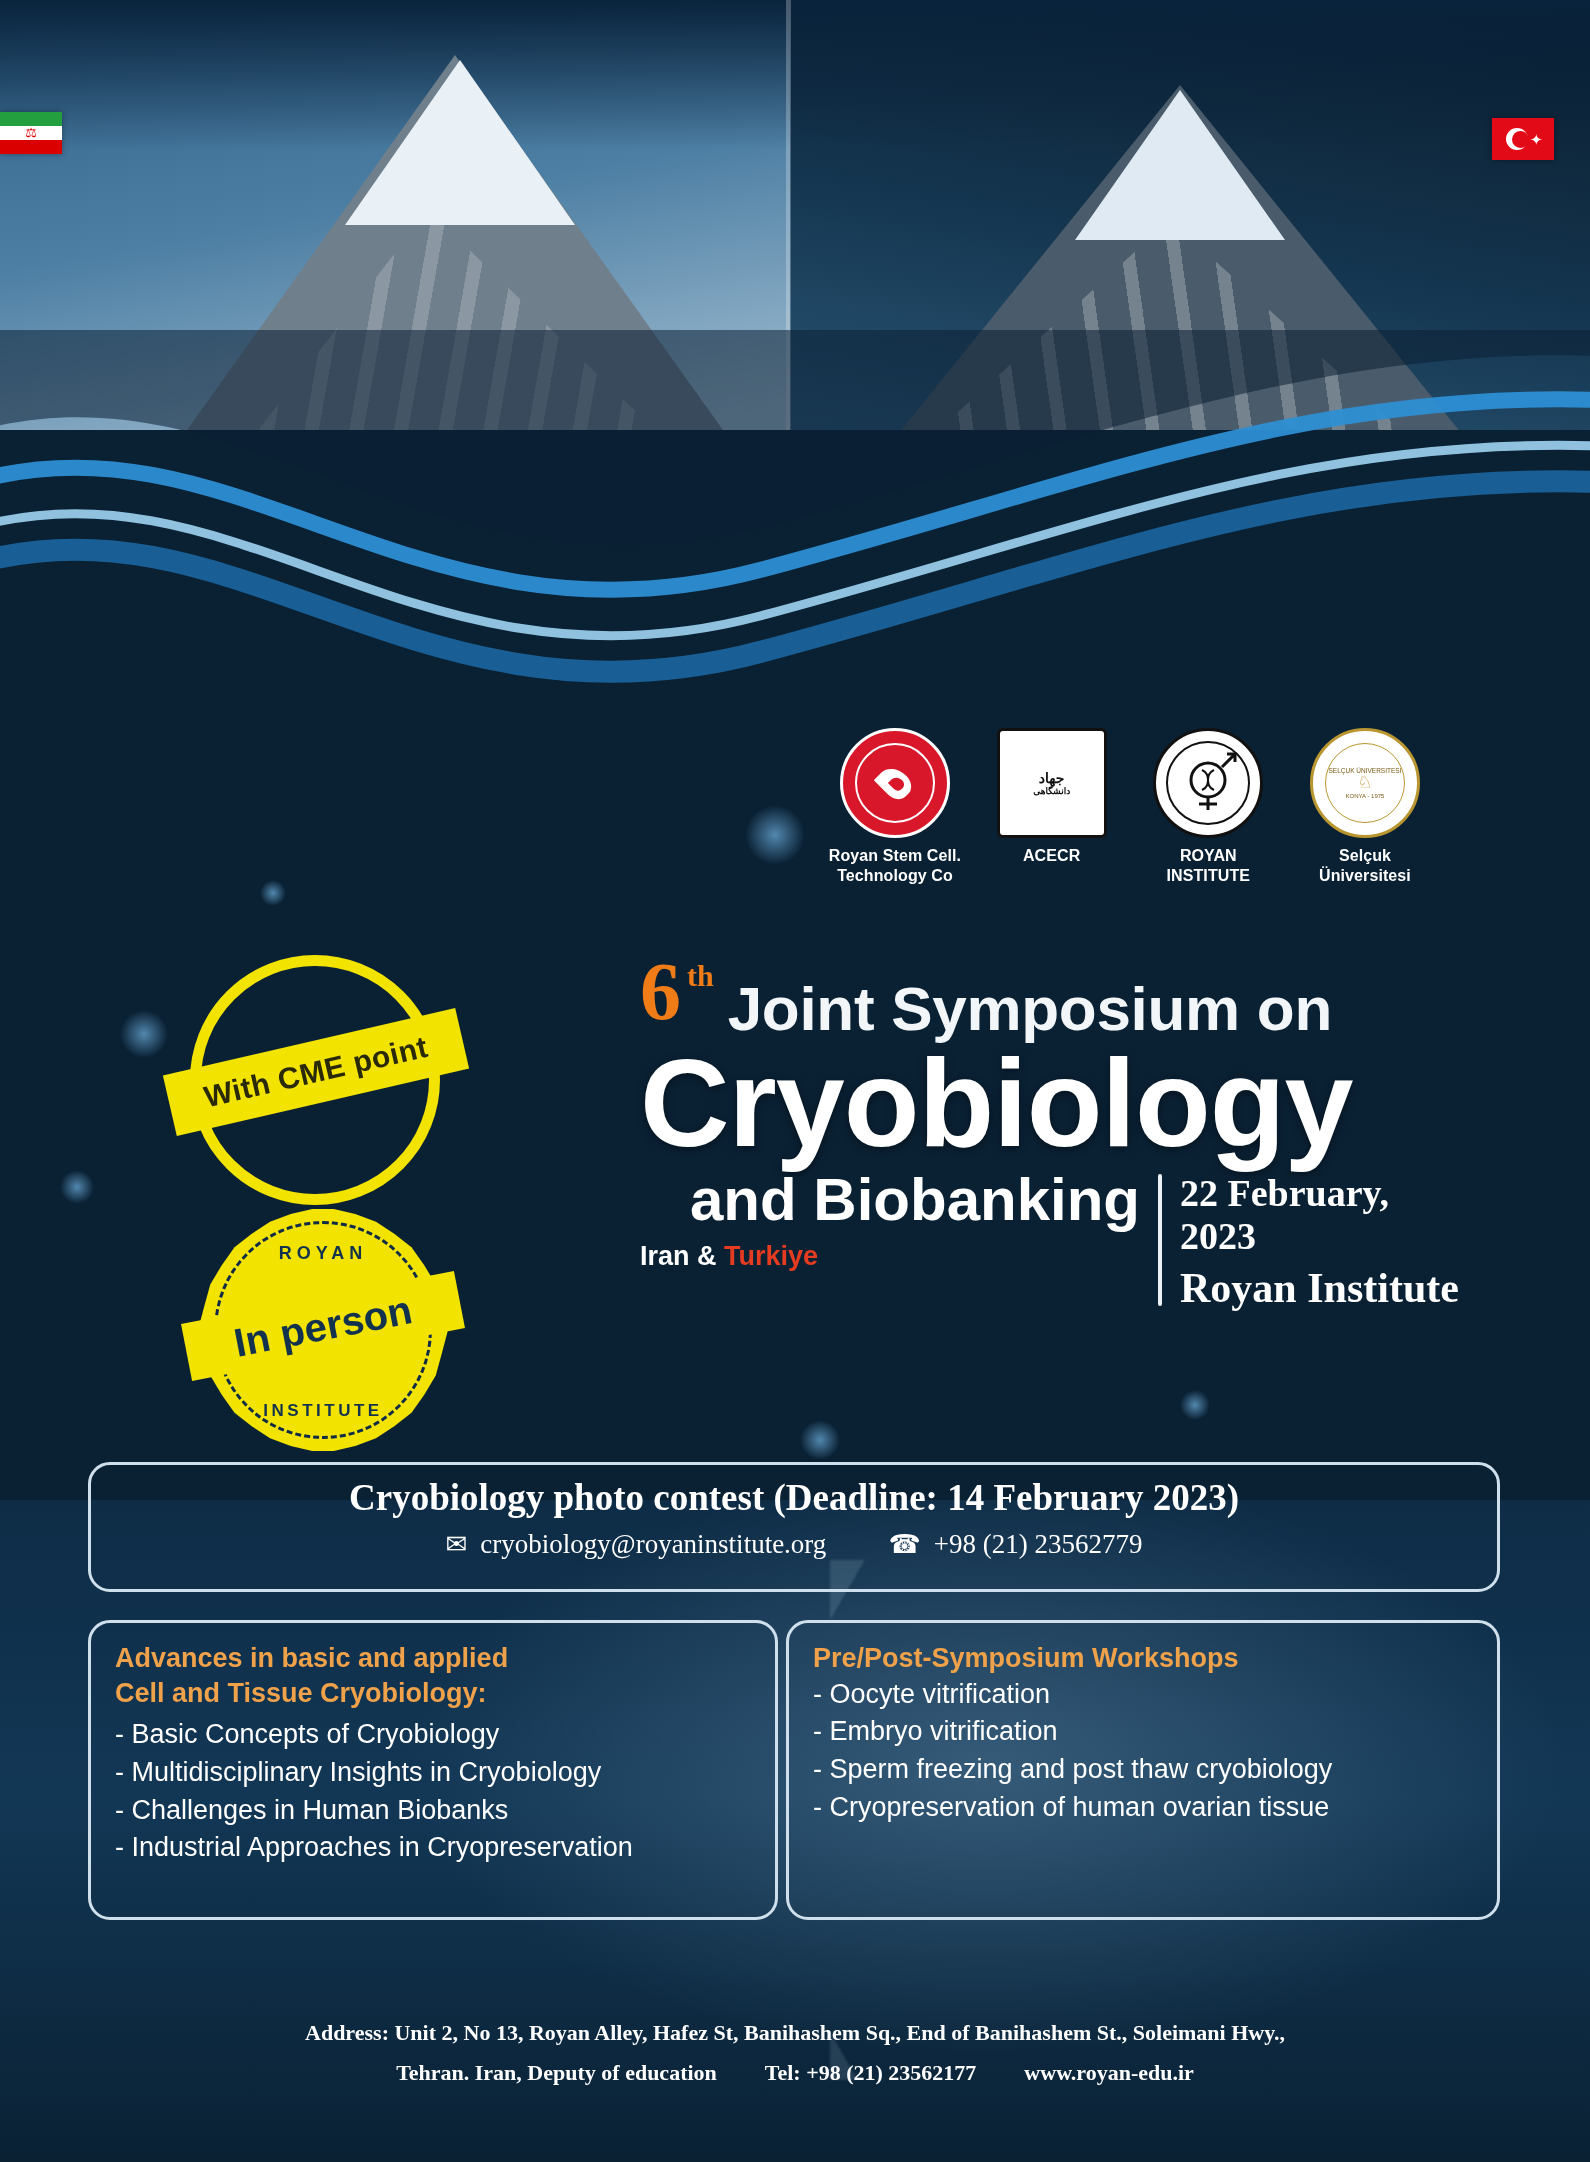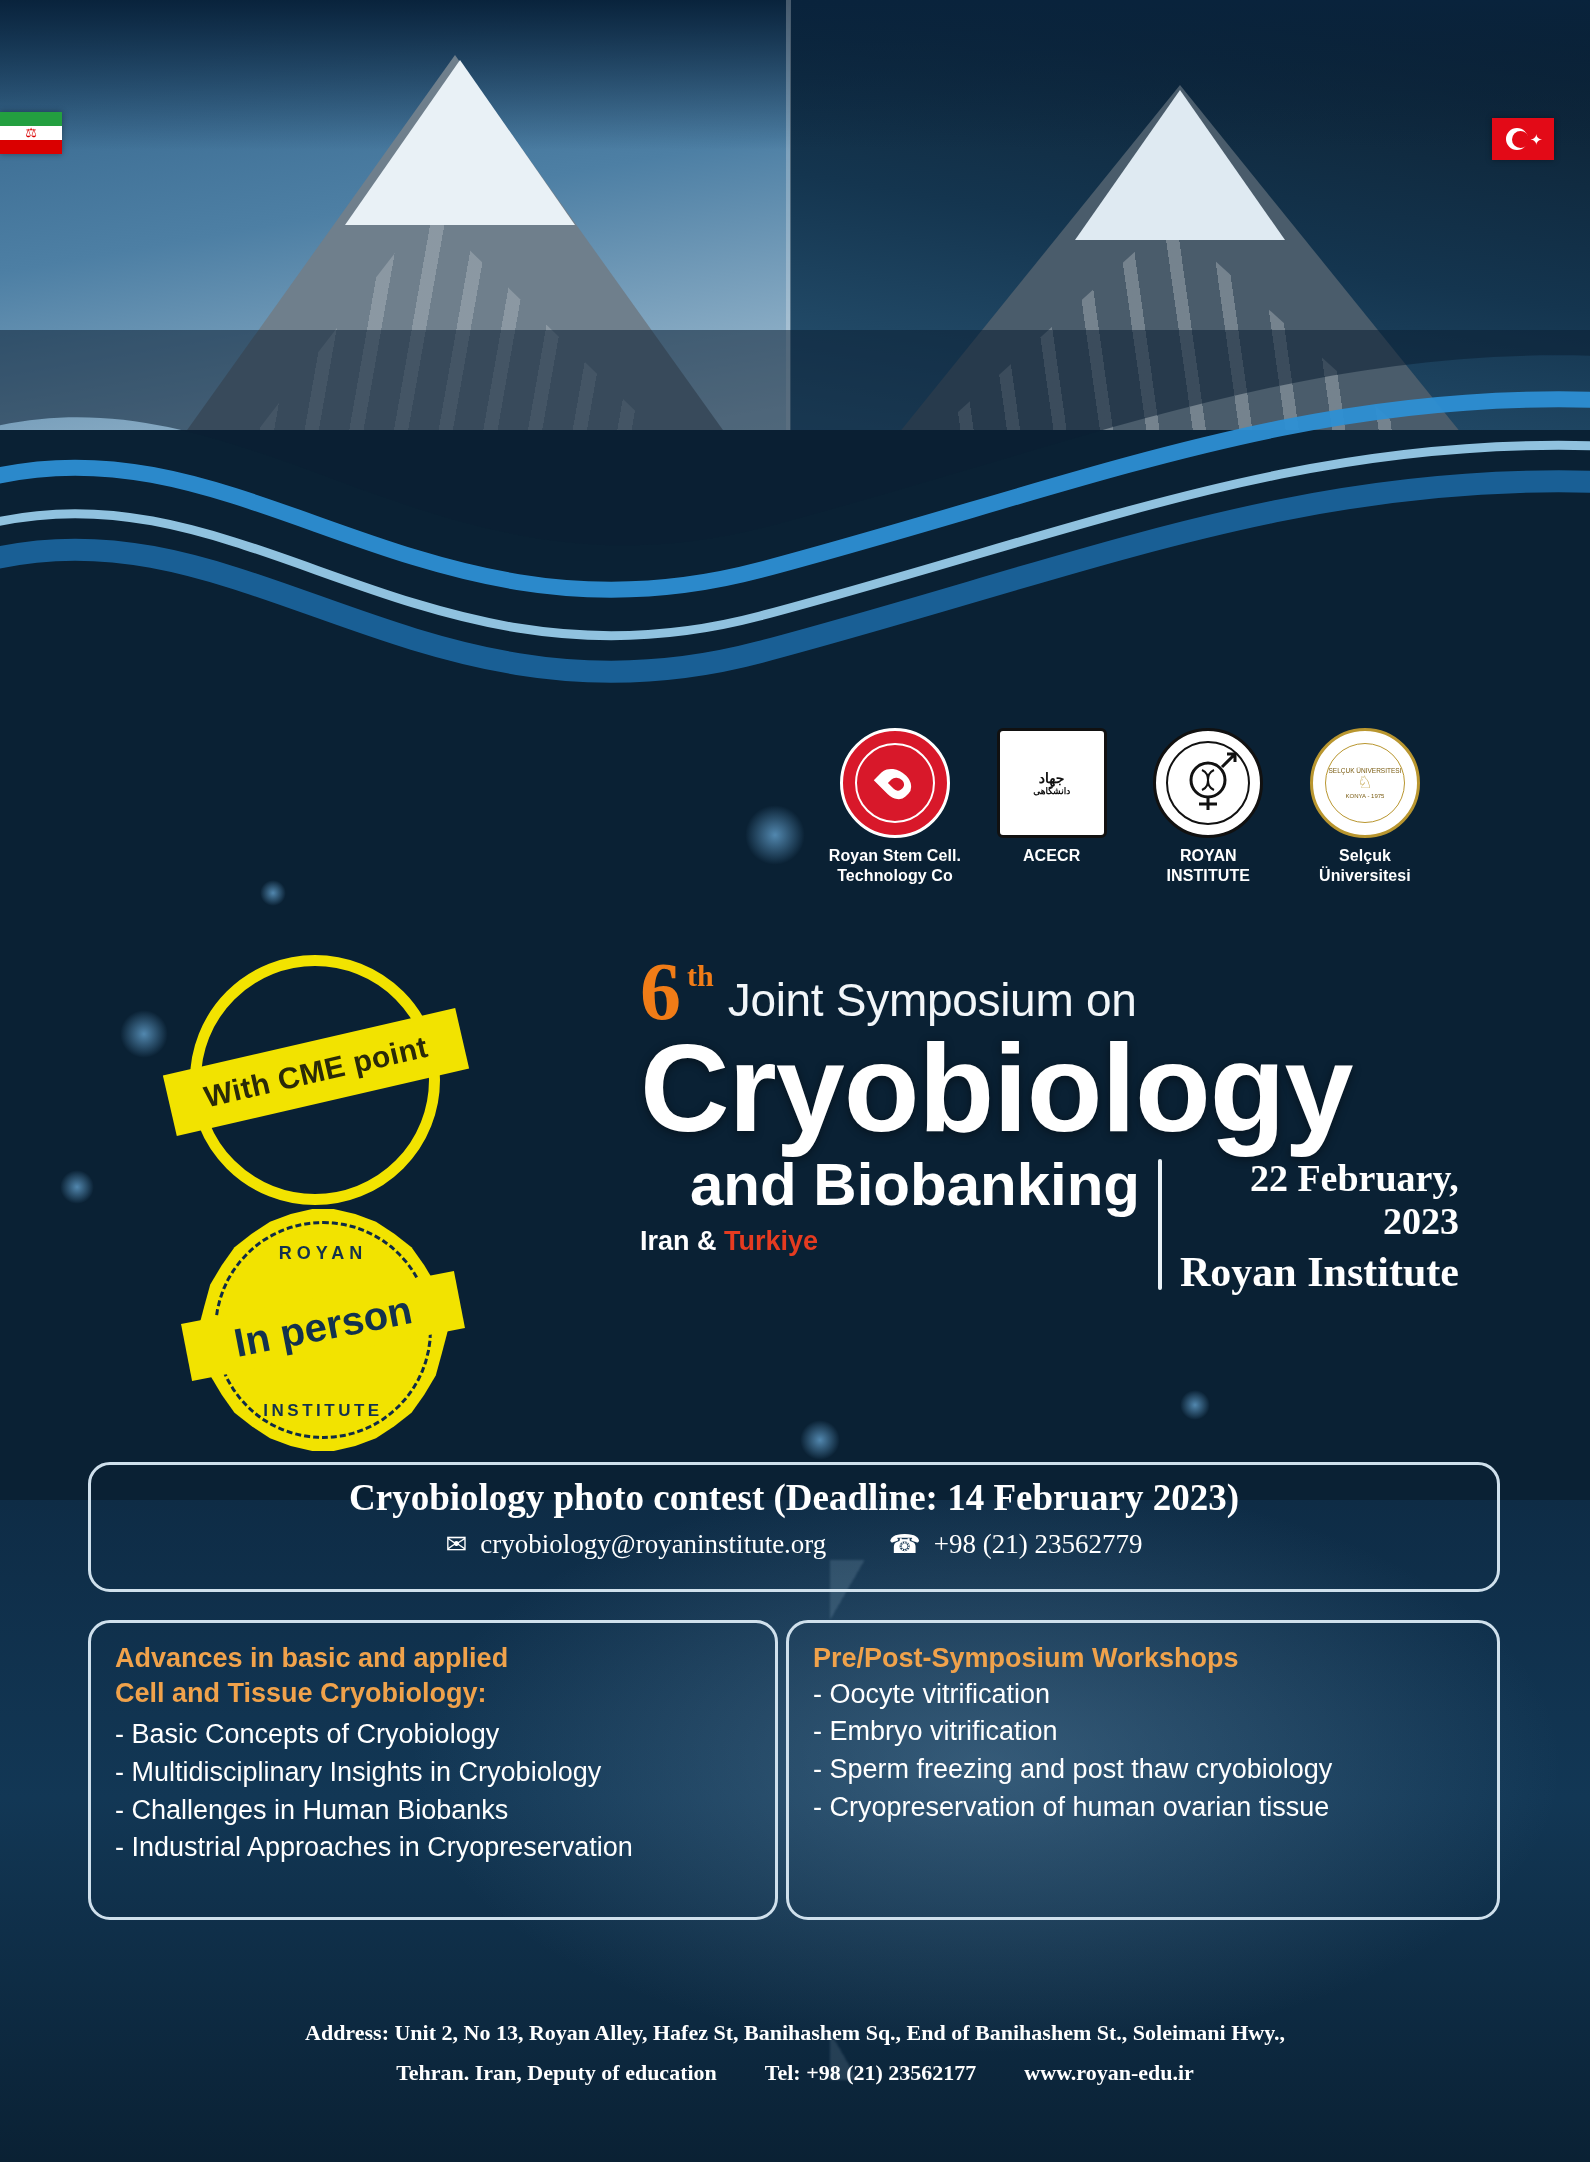--- a/index.html
+++ b/index.html
@@ -280,21 +280,21 @@
   }
   .num6 {
     color: #f07c17; font-size: 82px; font-weight: bold; line-height: .9;
     font-family: "Liberation Serif", serif;
   }
   .sup-th {
     color: #f07c17; font-size: 30px; font-weight: bold; margin-top: 4px;
     font-family: "Liberation Serif", serif;
   }
   .joint {
-    color: #f2f6f9; font-size: 46px; font-weight: normal; margin-top: 18px; margin-left: 8px;
+    color: #f2f6f9; font-size: 62px; font-weight: bold; margin-top: 18px; margin-left: 8px;
     letter-spacing: -.3px;
   }
   .cryo {
     color: #ffffff; font-size: 124px; font-weight: bold; line-height: 1.02;
     margin-top: -4px;
     letter-spacing: -1px;
     text-shadow: 0 2px 10px rgba(0,0,0,.45);
   }
   .row-bio {
     display: flex; align-items: flex-start; margin-top: 2px;
@@ -310,21 +310,20 @@
   }
   .iran-turkiye .tk { color: #e53b20; }
   .vsep {
     width: 4px; align-self: stretch; background: #eaf2f7;
     margin: 6px 18px 6px 18px; border-radius: 2px;
   }
   .bio-right { padding-top: 4px; }
   .date {
     color: #ffffff; font-size: 38px; font-weight: bold; line-height: 1.12;
     font-family: "Liberation Serif", serif;
-    text-align: right;
   }
   .venue {
     color: #ffffff; font-size: 42px; font-weight: bold; margin-top: 6px;
     font-family: "Liberation Serif", serif;
   }
 
   
   .box {
     position: absolute;
     border: 3px solid #cfe0ec;

